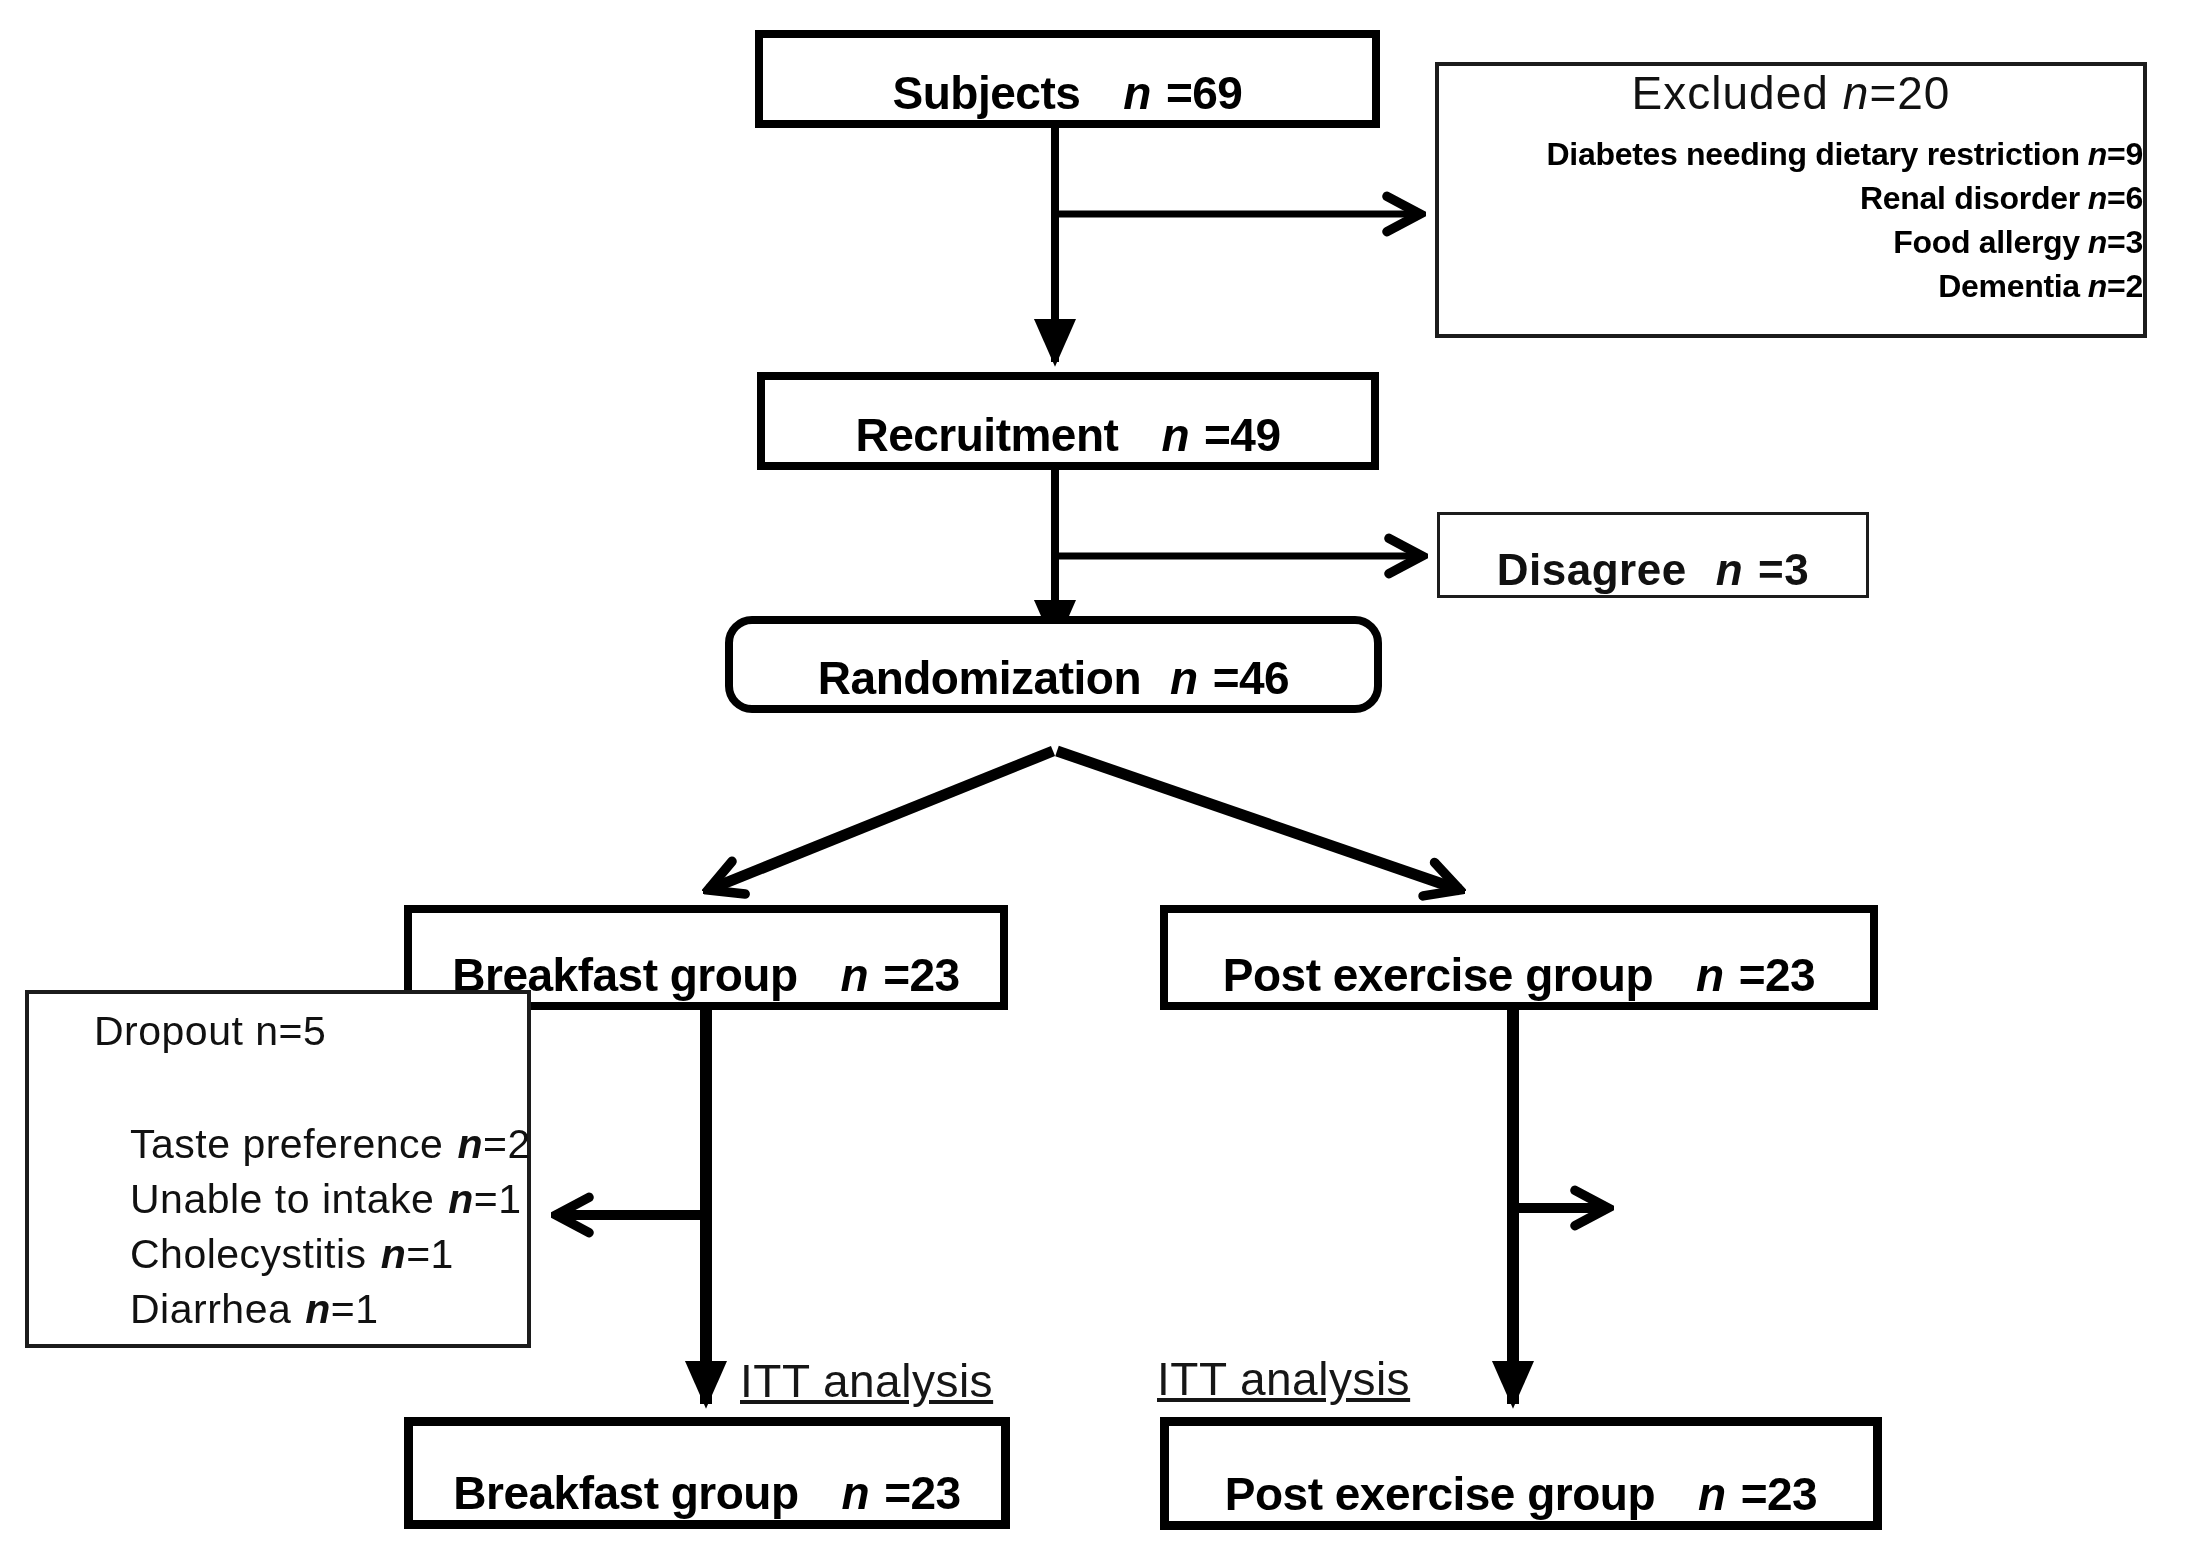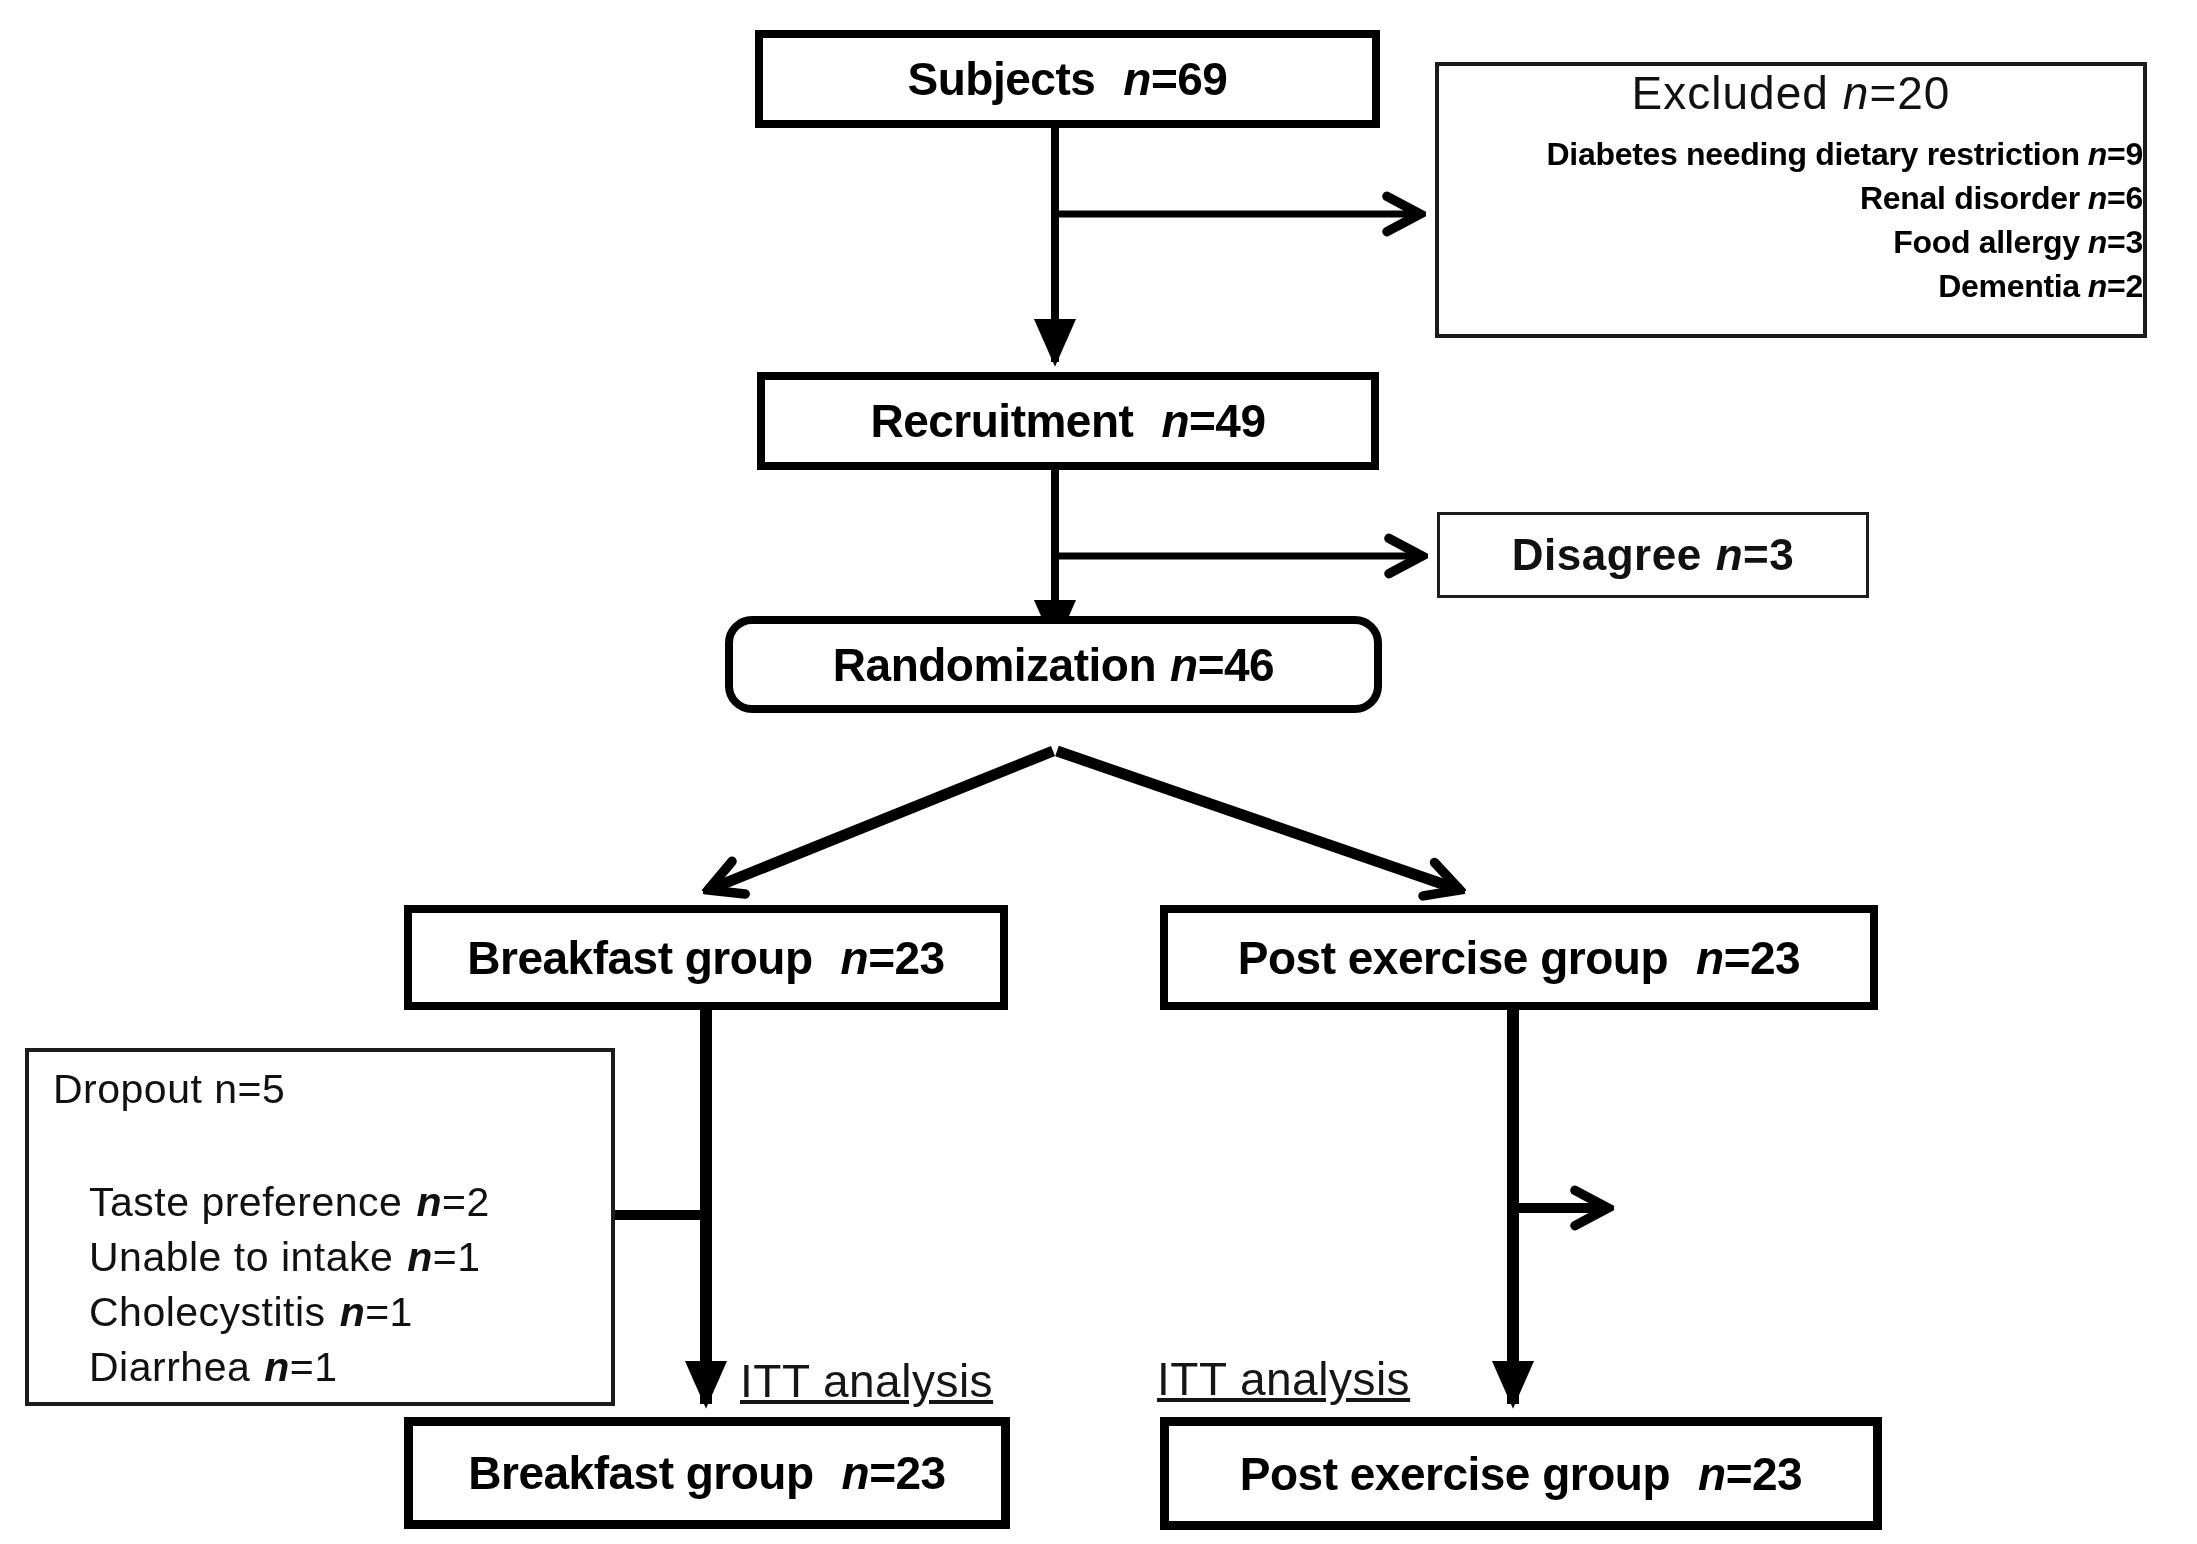--- a/index.html
+++ b/index.html
@@ -14,23 +14,24 @@
   }
   svg.arrows { position: absolute; left: 0; top: 0; }
   .box {
     position: absolute;
     background: #fff;
     border: solid #000;
     box-sizing: border-box;
   }
   .center-flex {
     display: flex;
-    align-items: center;
+    align-items: flex-end;
     justify-content: center;
     white-space: nowrap;
+    gap: 15px;
   }
   .thick { border-width: 8px; }
   .xthick { border-width: 9px; }
   .thin  { border-width: 4px; border-color: #1c1c1c; }
   .hairline { border-width: 3px; border-color: #1c1c1c; }
   .bold-label { font-weight: 700; font-size: 46px; letter-spacing: -0.5px; }
   .light-label { font-weight: 700; font-size: 44px; letter-spacing: 0.5px; color: #111; }
   .np { font-style: italic; }
   .gap  { margin-left: 28px; }
   .gap2 { margin-left: 14px; }
@@ -151,21 +152,21 @@
       <i class="np gap">n</i>
       <span>=23</span>
   </div>
 
   <div class="box thick center-flex bold-label" style="left:1160px; top:905px; width:718px; height:105px;">
     <span>Post exercise group</span>
       <i class="np gap">n</i>
       <span>=23</span>
   </div>
 
-  <div class="box thin" id="dropout-left-box" style="left:25px; top:1048px; width:590px; height:358px;">
+  <div class="box thin" id="dropout-left-box" style="left:25px; top:990px; width:506px; height:358px;padding-left:41px;">
     <div class="dropout-title">
       <span>Dropout n</span><span>=5</span>
     </div>
     <div class="dropout-items">
       <div><span>Taste preference</span><i class="np gap2">n</i><span>=2</span></div>
       <div><span>Unable to intake</span><i class="np gap2">n</i><span>=1</span></div>
       <div><span>Cholecystitis</span><i class="np gap2">n</i><span>=1</span></div>
       <div><span>Diarrhea</span><i class="np gap2">n</i><span>=1</span></div>
     </div>
   </div>

